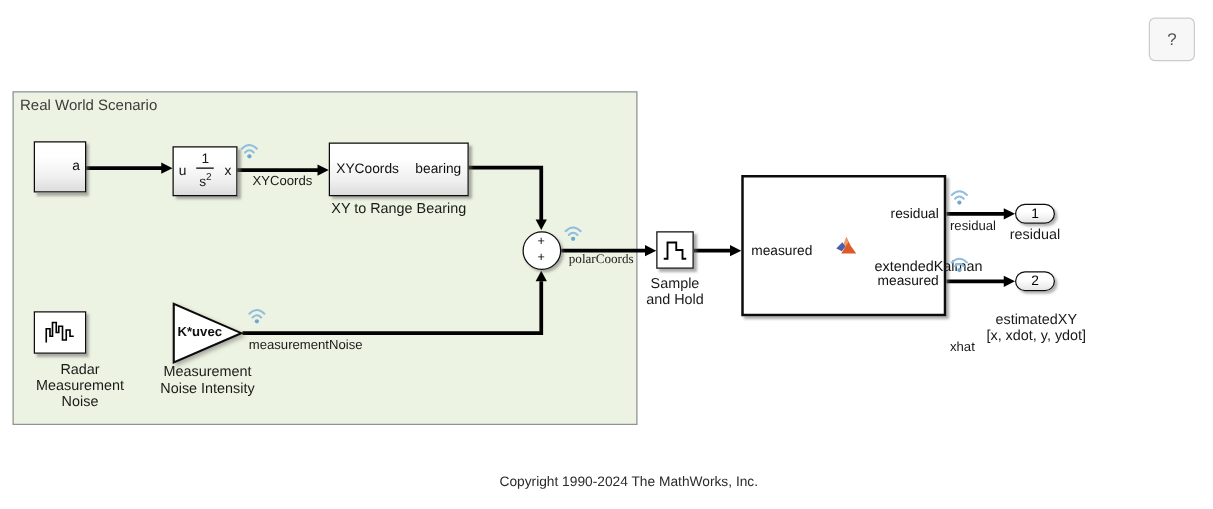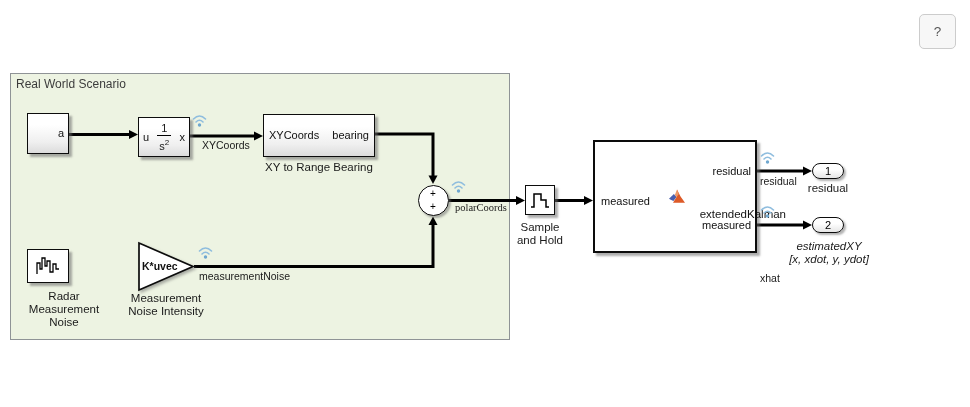--- a/index.html
+++ b/index.html
@@ -190,21 +190,21 @@
   </div>
 
   <div class="outport outport1">
     <span>1</span>
   </div>
   <div class="lbl" style="left:828px; top:182px;">residual</div>
 
   <div class="outport outport2">
     <span>2</span>
   </div>
-  <div class="lbl" style="left:829px; top:240px;font-style:italic;">
+  <div class="lbl" style="left:829px; top:250px;">
     <div>estimatedXY</div>
     <div>[x, xdot, y, ydot]</div>
   </div>
 
   <svg class="wifi" style="left:191px; top:113px;" viewBox="0 0 17 17">
     <circle cx="8.5" cy="12" r="1.7" fill="#6fa7cf"></circle>
     <path d="M5,9 Q8.5,5.5 12,9" stroke="#8fbdde" fill="none" stroke-width="1.6" stroke-linecap="round"></path>
     <path d="M2.5,6 Q8.5,0 14.5,6" stroke="#8fbdde" fill="none" stroke-width="1.6" stroke-linecap="round"></path>
   </svg>
   <svg class="wifi" style="left:450px; top:179px;" viewBox="0 0 17 17">
@@ -229,14 +229,15 @@
   </svg>
 
   <span class="siglbl" style="left:202px; top:139px;">XYCoords</span>
   <span class="siglbl" style="left:455px; top:202px;font-family:Liberation Serif, serif;">polarCoords</span>
   <span class="siglbl" style="left:199px; top:270px;">measurementNoise</span>
   <span class="siglbl" style="left:760px; top:175px;">residual</span>
   <span class="siglbl" style="left:760px; top:228px;margin-top:44px;">xhat</span>
 
   <button class="help-btn">?</button>
 
+  <div class="copyright">Copyright 1990-2024 The MathWorks, Inc.</div>
 
 </div>
 
 </body></html>

